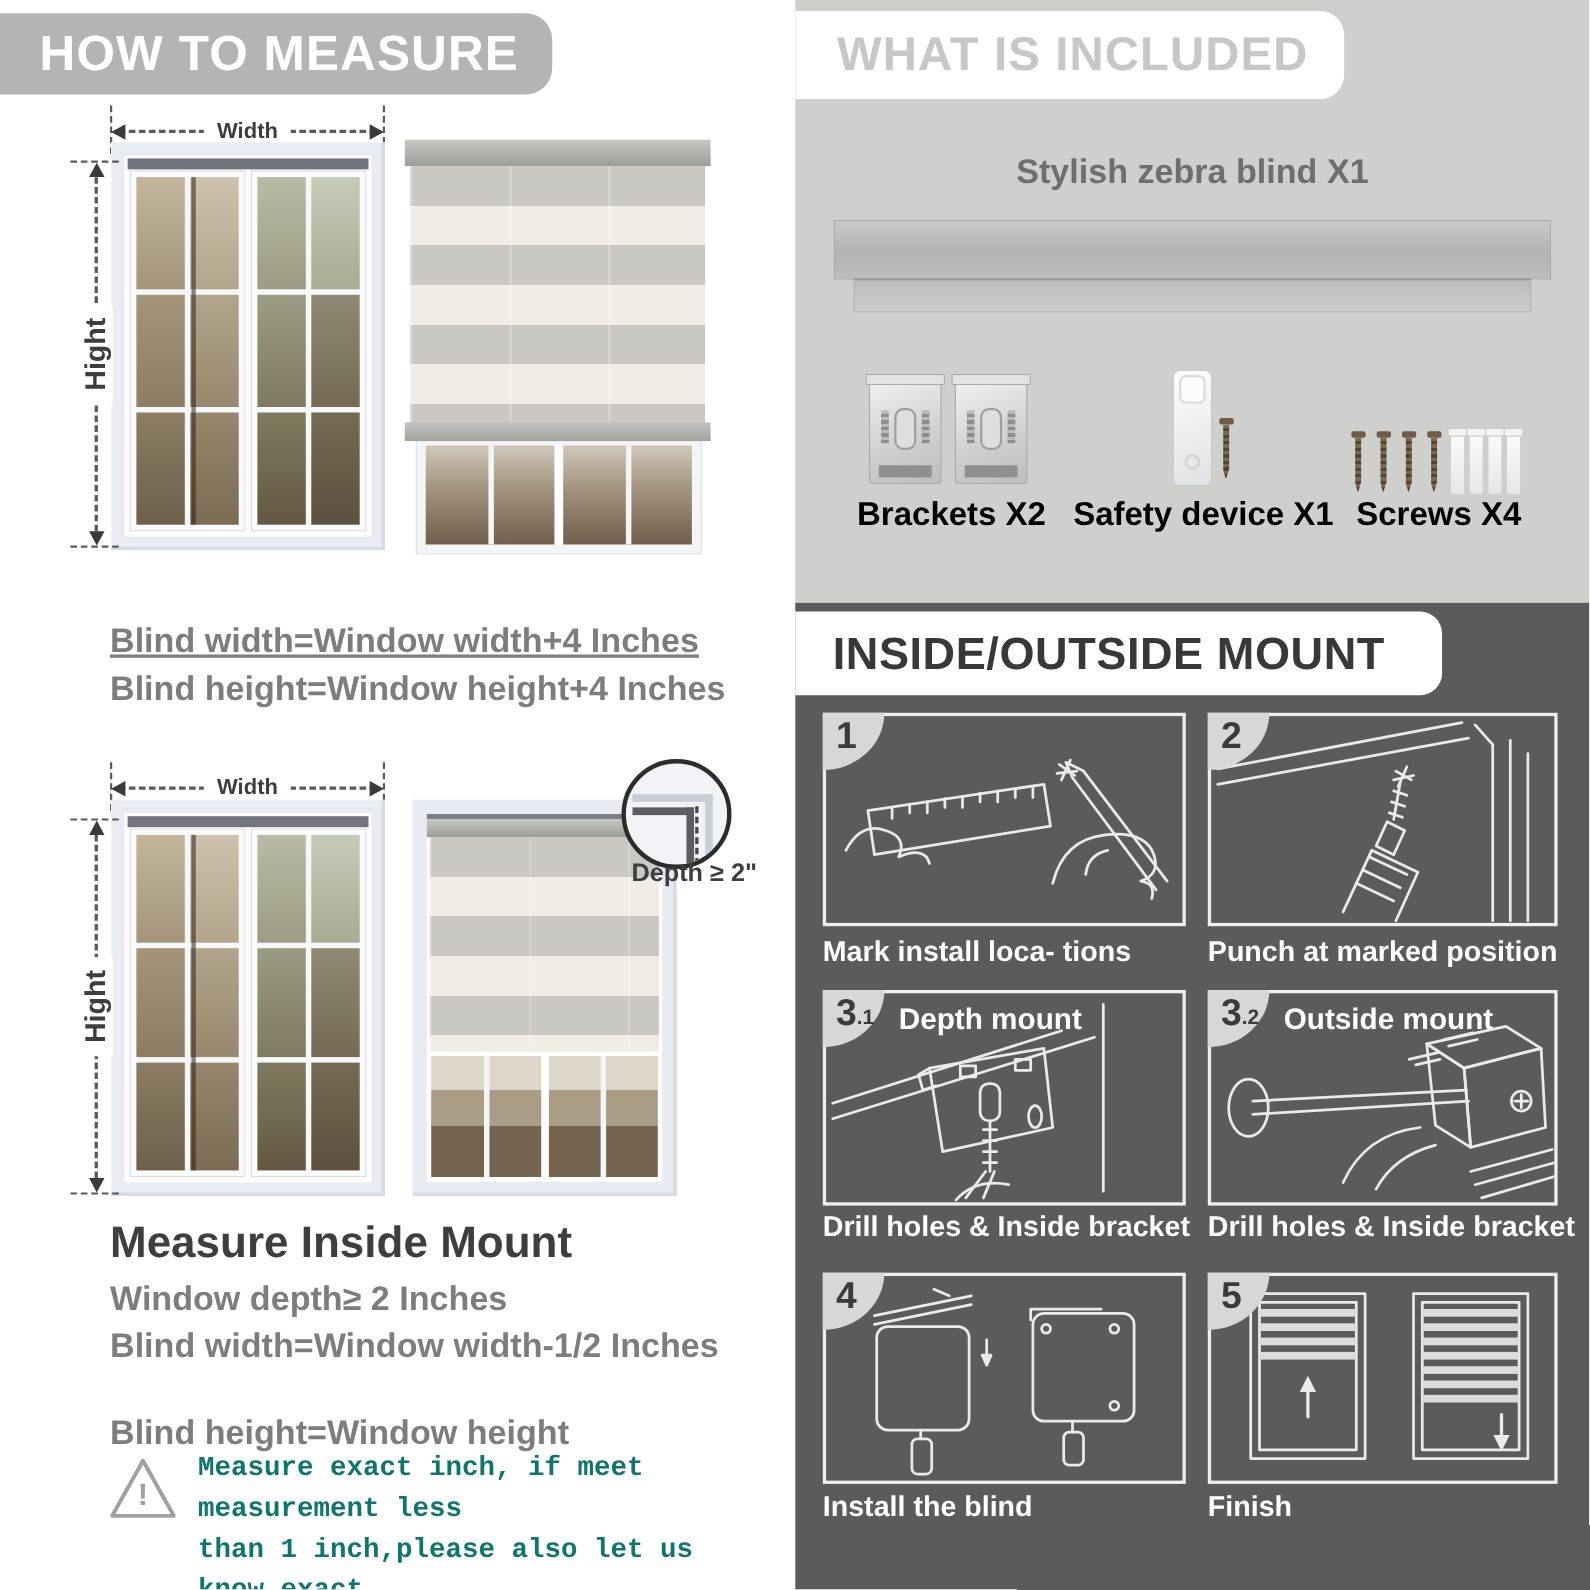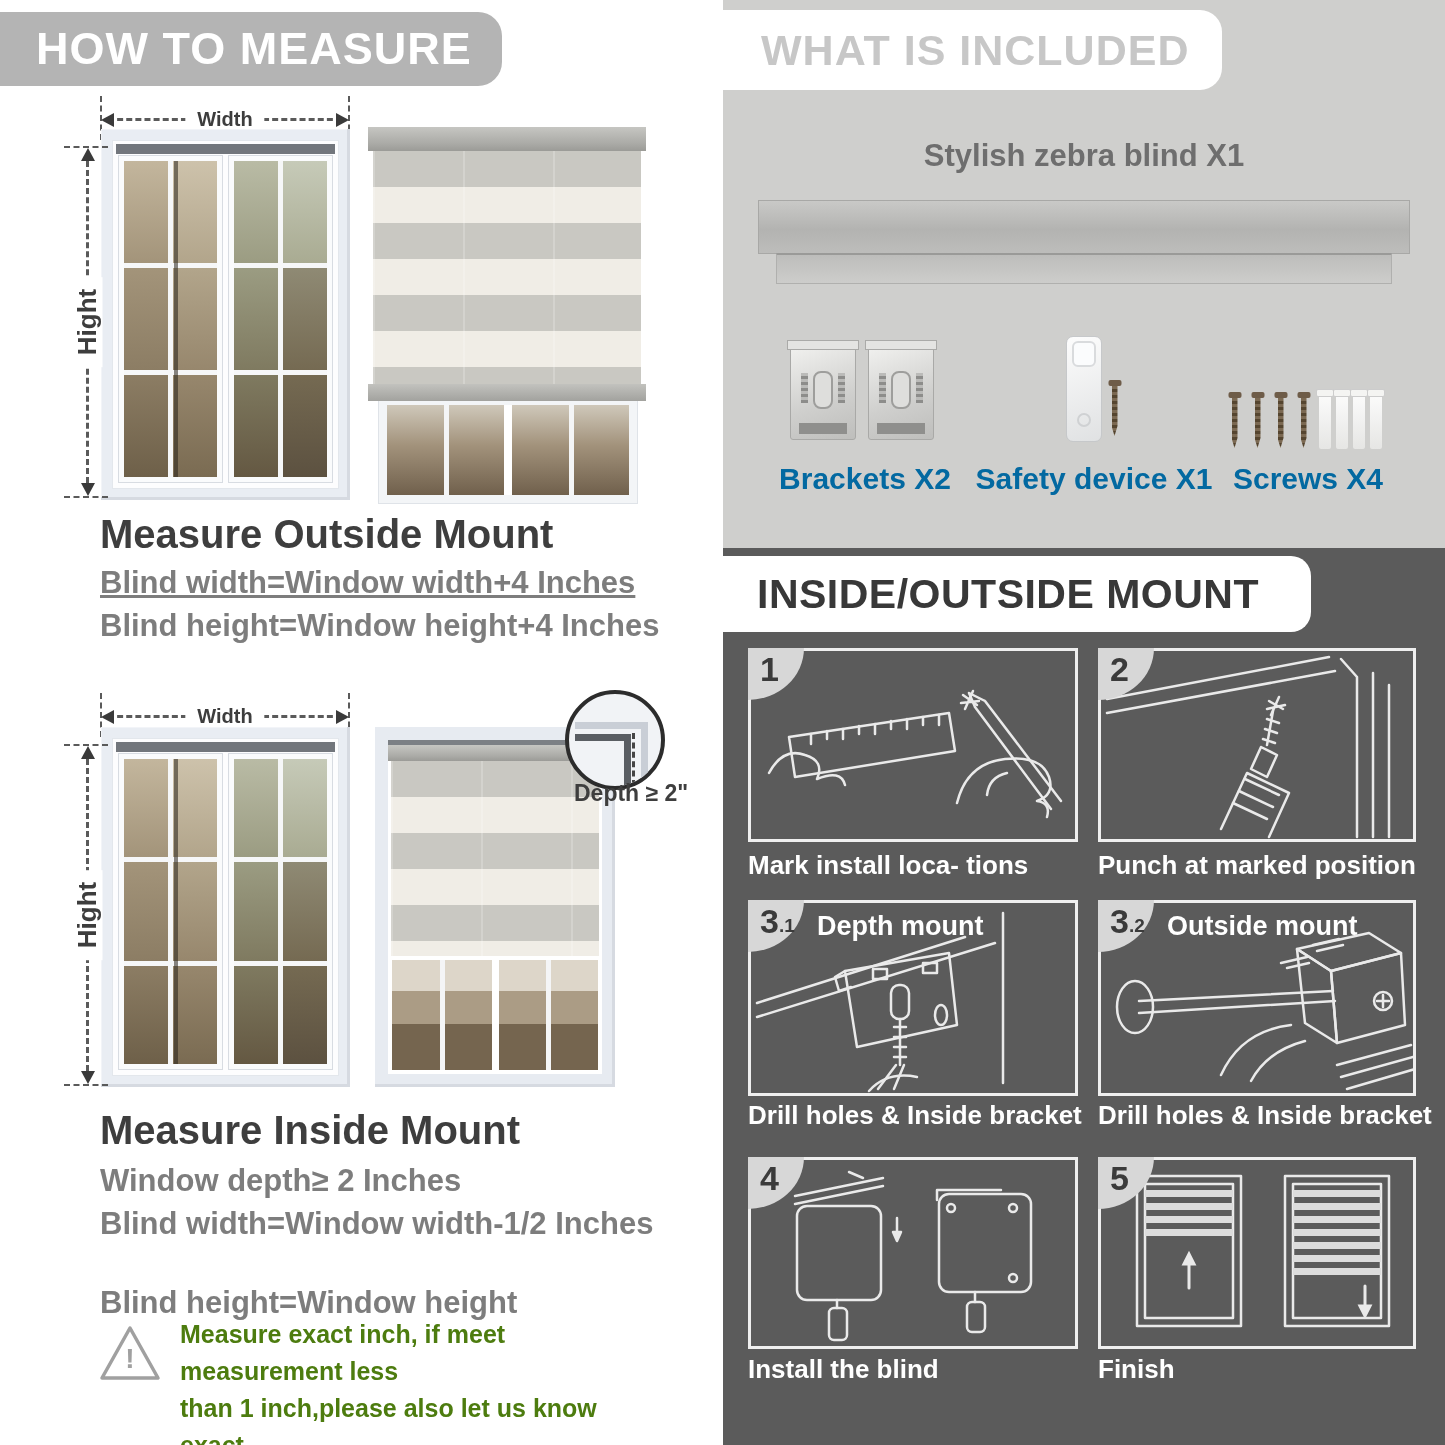--- a/index.html
+++ b/index.html
@@ -12,21 +12,21 @@
     font-size:45px; font-weight:bold; line-height:74px; padding-left:36px;
     letter-spacing:1px; box-sizing:border-box; }
   .banner-included { position:absolute; left:723px; top:10px; width:499px; height:80px;
     background:#ffffff; border-radius:0 22px 22px 0; color:#c7c7c7;
     font-size:43px; font-weight:bold; line-height:80px; padding-left:38px;
     letter-spacing:1px; box-sizing:border-box; }
 
   
   .h-dark { position:absolute; font-size:40px; font-weight:bold; color:#3e3e3e; }
   .body-muted { position:absolute; font-size:31px; font-weight:bold; color:#7d7d7d; }
-  .warn-line { font-size:25px; font-weight:600; color:#4d7c0f; line-height:37px; }
+  .warn-line { font-size:25px; font-weight:600; color:#0f766e; line-height:37px;font-family:Liberation Mono, monospace; }
 
   
   .dim { position:absolute; }
   .dim .tickv { position:absolute; top:-8px; height:44px; border-left:2px dashed #5a5a5a; }
   .dim .tickv.l { left:0; } .dim .tickv.r { right:0; }
   .dim .hline { position:absolute; top:14px; left:8px; right:8px; border-top:3px dashed #5a5a5a; }
   .dim .ah-l { position:absolute; left:1px; top:9px; width:0; height:0;
     border-top:7px solid transparent; border-bottom:7px solid transparent; border-right:13px solid #3a3a3a; }
   .dim .ah-r { position:absolute; right:1px; top:9px; width:0; height:0;
     border-top:7px solid transparent; border-bottom:7px solid transparent; border-left:13px solid #3a3a3a; }
@@ -141,21 +141,21 @@
     width:13px; height:6px; background:#6e5c48; border-radius:2px; }
   .screw::after { content:""; position:absolute; top:6px; left:50%; transform:translateX(-50%);
     width:6px; height:50px;
     background:repeating-linear-gradient(180deg,#7b6952 0 3px,#55452f 3px 6px);
     clip-path:polygon(0 0,100% 0,100% 80%,50% 100%,0 80%); }
   .anchor { position:absolute; width:12px; height:56px;
     background:linear-gradient(180deg,#fcfcfc,#e6e6e4); border:1px solid #cfcfcd; border-radius:3px; }
   .anchor::before { content:""; position:absolute; top:-4px; left:-3px; right:-3px; height:6px;
     background:#f4f4f2; border:1px solid #cccccc; border-radius:2px; }
 
-  .item-label { position:absolute; top:462px; font-size:30px; font-weight:bold; color:#0369a1; text-align:center; }
+  .item-label { position:absolute; top:451px; font-size:30px; font-weight:bold; color:#000000; text-align:center; }
 
   
   .dark-sec { position:absolute; left:723px; top:548px; width:722px; height:1113px; background:#5b5b5b; }
   .band-white { position:absolute; left:0; top:8px; width:588px; height:76px; background:#ffffff;
     border-radius:0 20px 20px 0; color:#383838; font-size:41px; font-weight:bold;
     line-height:76px; padding-left:34px; box-sizing:border-box; letter-spacing:.5px; }
   .step-box { position:absolute; border:3px solid #efefef; }
   .badge { position:absolute; top:-3px; left:-3px; width:56px; height:52px; background:#d7d7d7;
     border-radius:0 0 100% 0; color:#3b3b3b; font-weight:bold; font-size:34px;
     display:flex; align-items:flex-start; padding:2px 0 0 12px; box-sizing:border-box; }
@@ -222,21 +222,20 @@
       <div class="p2"></div>
         <div class="p2"></div>
     </div>
   </div>
   <div class="blind1">
     <div class="cassette"></div>
     <div class="zebra"></div>
     <div class="rail"></div>
   </div>
 
-  <div class="h-dark" style="left:100px;top:512px;">Measure Outside Mount</div>
   <div class="body-muted" style="left:100px;top:565px;text-decoration:underline;">Blind width=Window width+4 Inches</div>
   <div class="body-muted" style="left:100px;top:608px;">Blind height=Window height+4 Inches</div>
 
   <div class="dim" style="left:100px;top:701px;width:250px;height:30px;">
     <div class="tickv l"></div>
     <div class="tickv r"></div>
     <div class="hline"></div>
     <div class="ah-l"></div>
     <div class="ah-r"></div>
     <div class="hlbl">Width</div>

